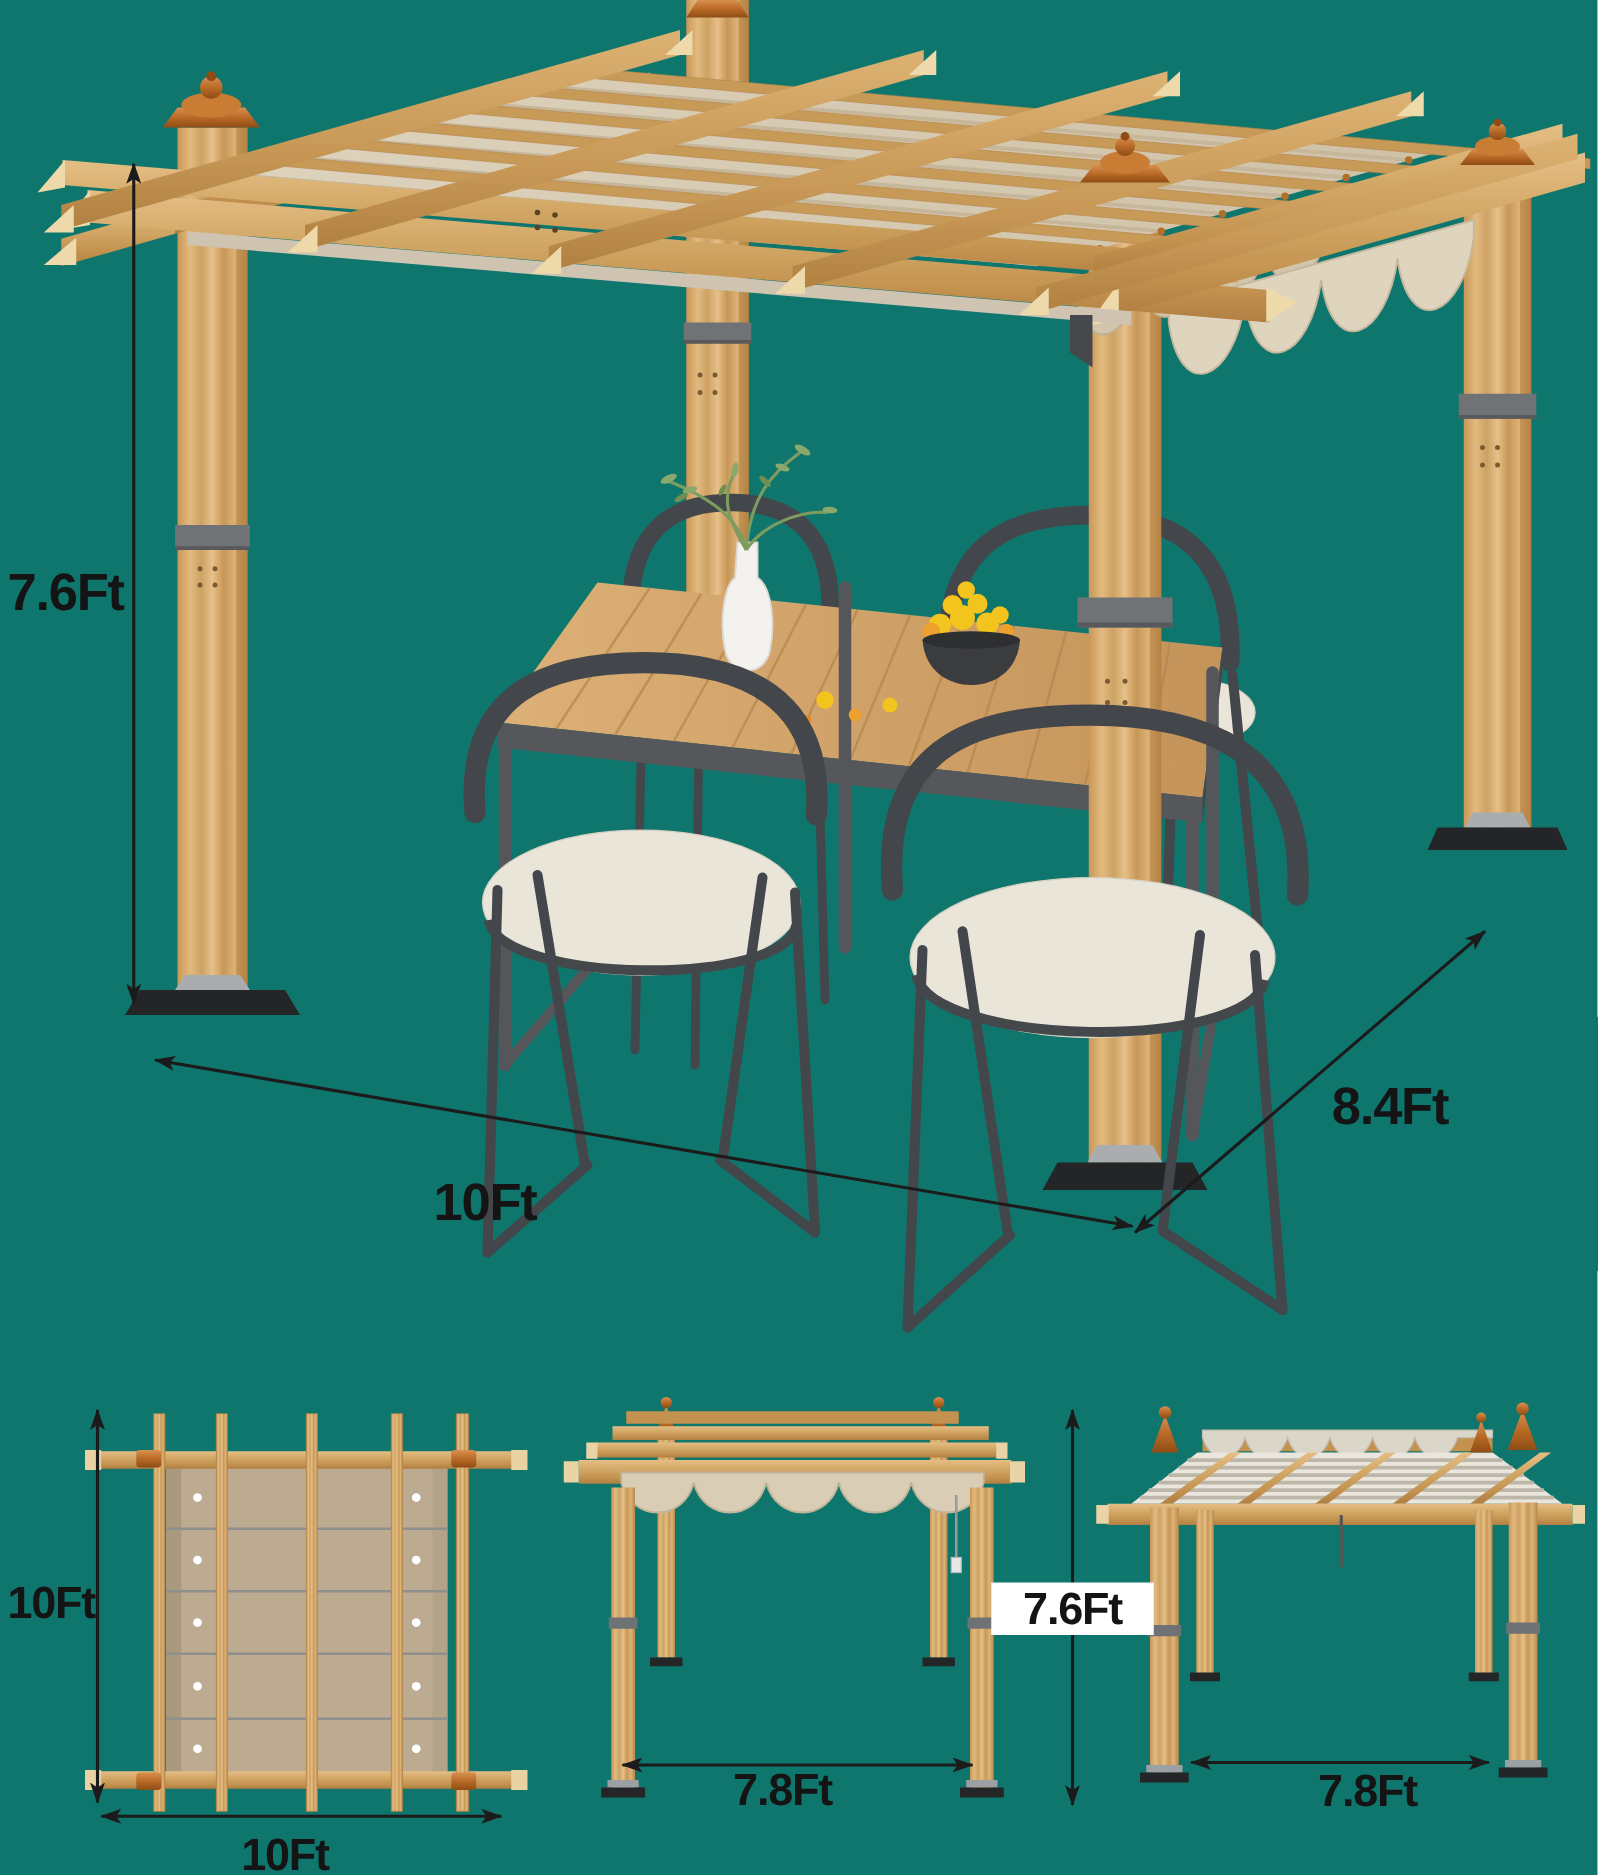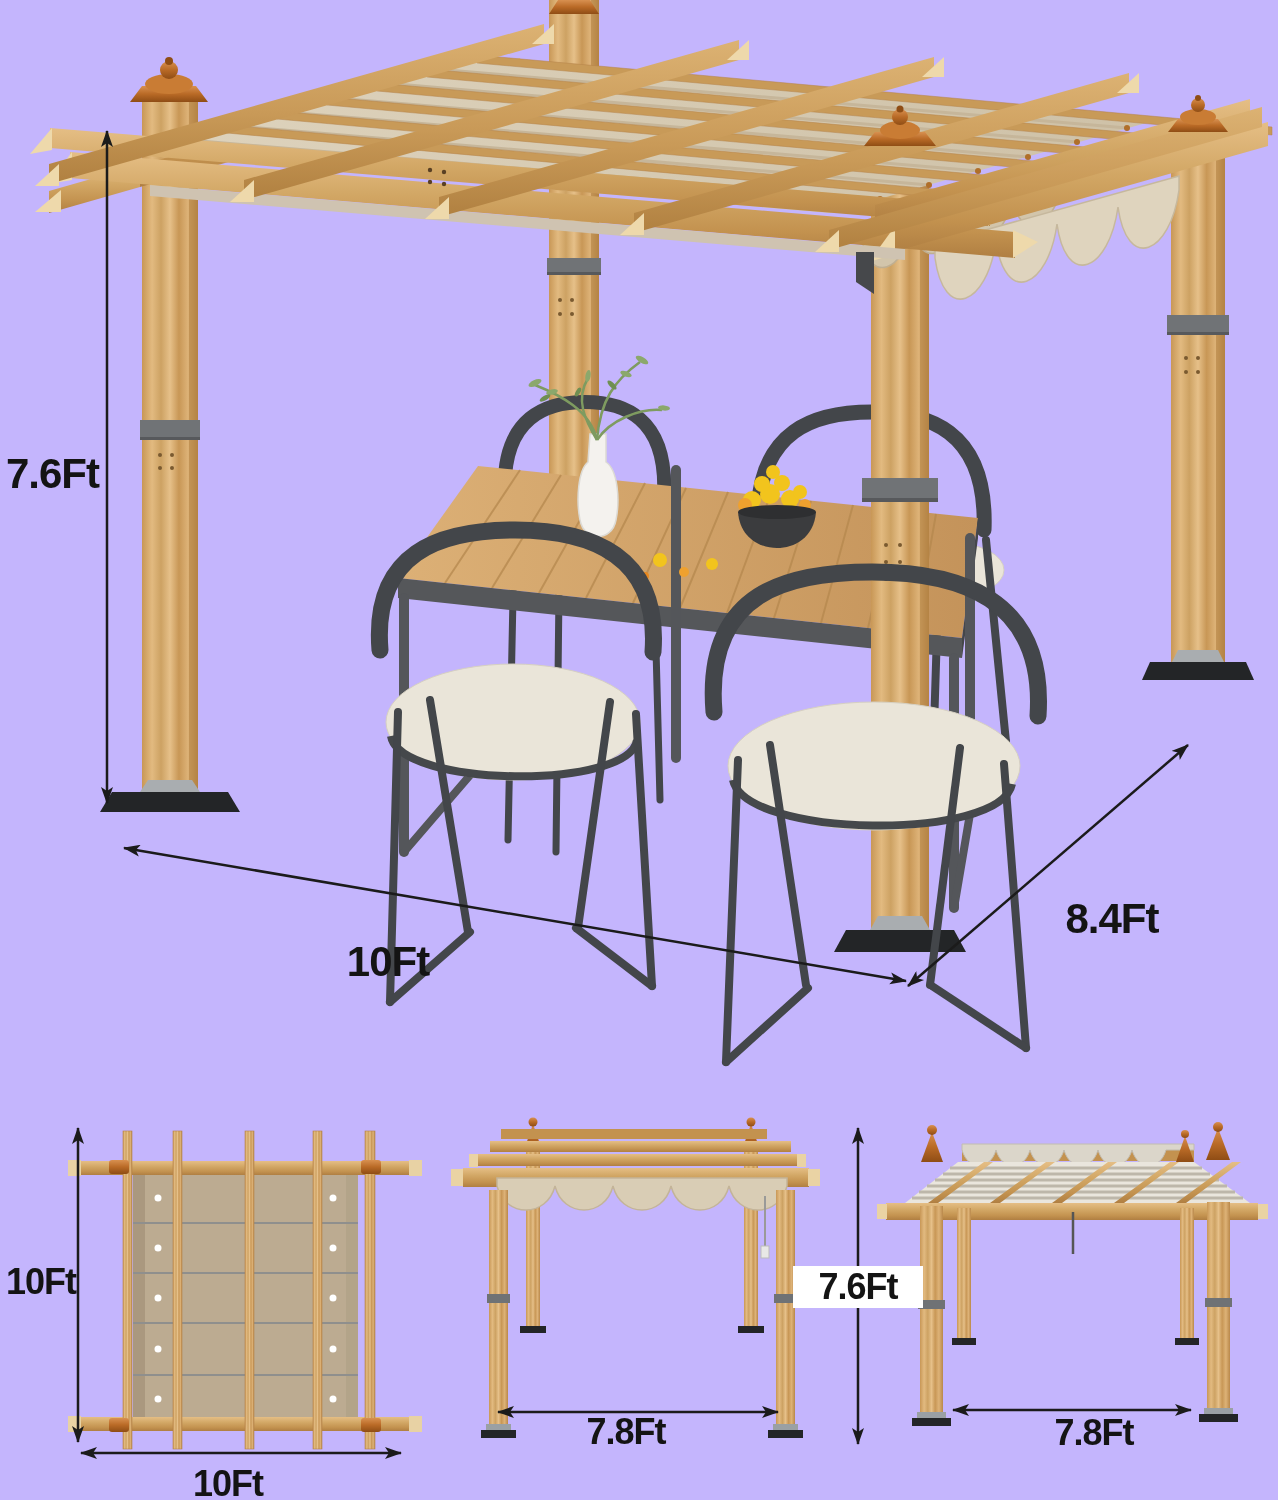--- a/index.html
+++ b/index.html
@@ -1,16 +1,16 @@
 <!DOCTYPE html>
 <html><head>
 <meta charset="utf-8">
 <style>
   html,body{margin:0;padding:0;background:#fff;}
-  #stage{position:relative;width:1278px;height:1500px;background:#c4b5fd;overflow:hidden;
+  #stage{position:relative;width:1278px;height:1500px;background:#0f766e;overflow:hidden;
          font-family:"Liberation Sans",sans-serif;}
   #stage svg{position:absolute;left:0;top:0;}
   .dim-label{position:absolute;font-weight:700;font-size:42px;line-height:1;color:#141414;
              text-align:center;letter-spacing:-1px;}
   .dim-label.small{font-size:36px;}
   .dim-label.onLine{background:#fff;padding:3px 0;}
 </style>
 </head>
 <body>
 
@@ -471,21 +471,21 @@
           <rect x="912" y="1418" width="39" height="8" fill="#232527"></rect>
       <rect x="1204" y="1408" width="29" height="6" fill="#9aa0a4"></rect>
           <rect x="1199" y="1414" width="39" height="8" fill="#232527"></rect>
     </g>
     <line x1="953" y1="1410" x2="1191" y2="1410" stroke="#1b1b1b" stroke-width="2.5" marker-start="url(#aS)" marker-end="url(#aE)"></line>
   </g>
 </svg>
 
 <div class="dim-label" style="left:0;top:453;width:105px;left:0px;top:453px;">7.6Ft</div>
 <div class="dim-label" style="left:328px;top:941px;width:120px;">10Ft</div>
-<div class="dim-label" style="left:1047px;top:864px;width:130px;margin-top:34px;">8.4Ft</div>
+<div class="dim-label" style="left:1047px;top:864px;width:130px;">8.4Ft</div>
 
 <div class="dim-label small" style="left:0px;top:1264px;width:82px;">10Ft</div>
 <div class="dim-label small" style="left:168px;top:1466px;width:120px;">10Ft</div>
 
 <div class="dim-label small" style="left:561px;top:1414px;width:130px;">7.8Ft</div>
 <div class="dim-label small onLine" style="left:793px;top:1266px;width:130px;">7.6Ft</div>
 
 <div class="dim-label small" style="left:1029px;top:1415px;width:130px;">7.8Ft</div>
 
 </div>

